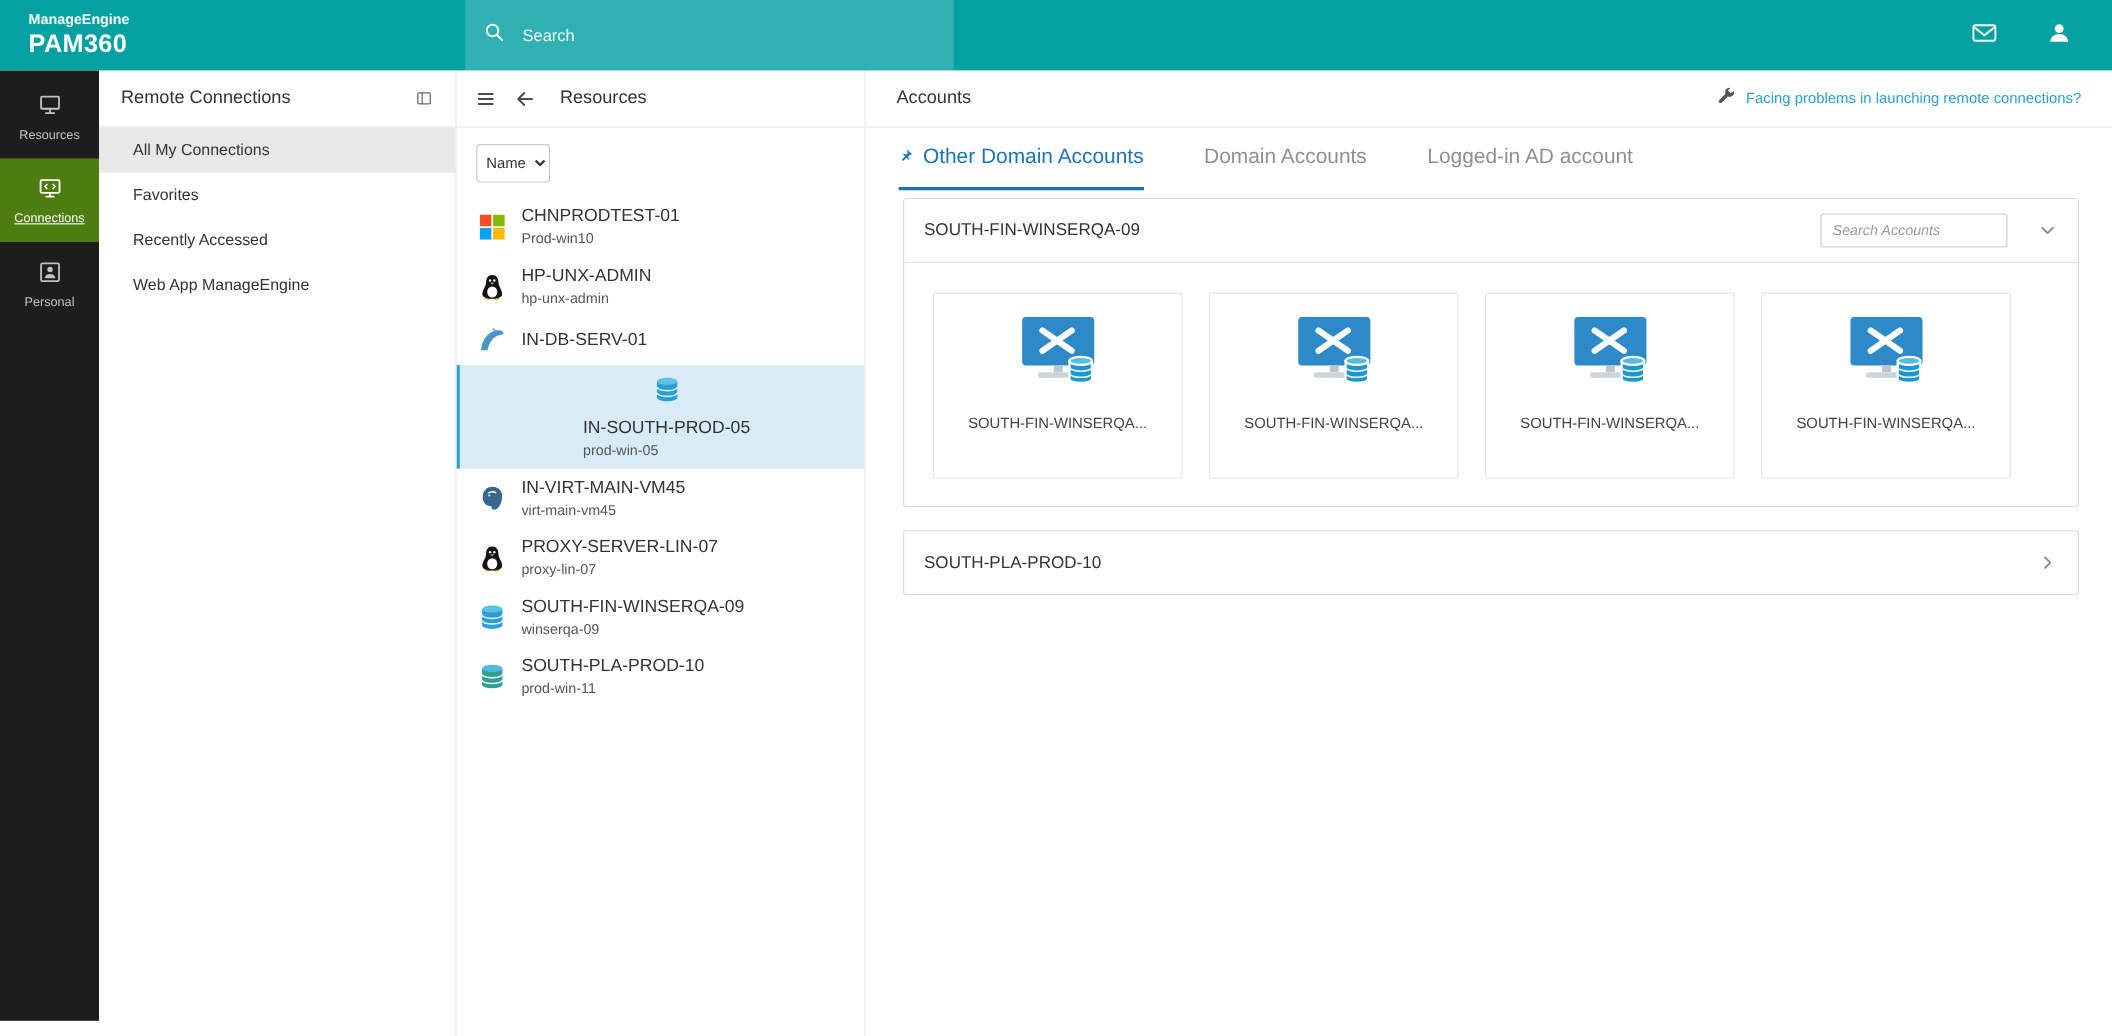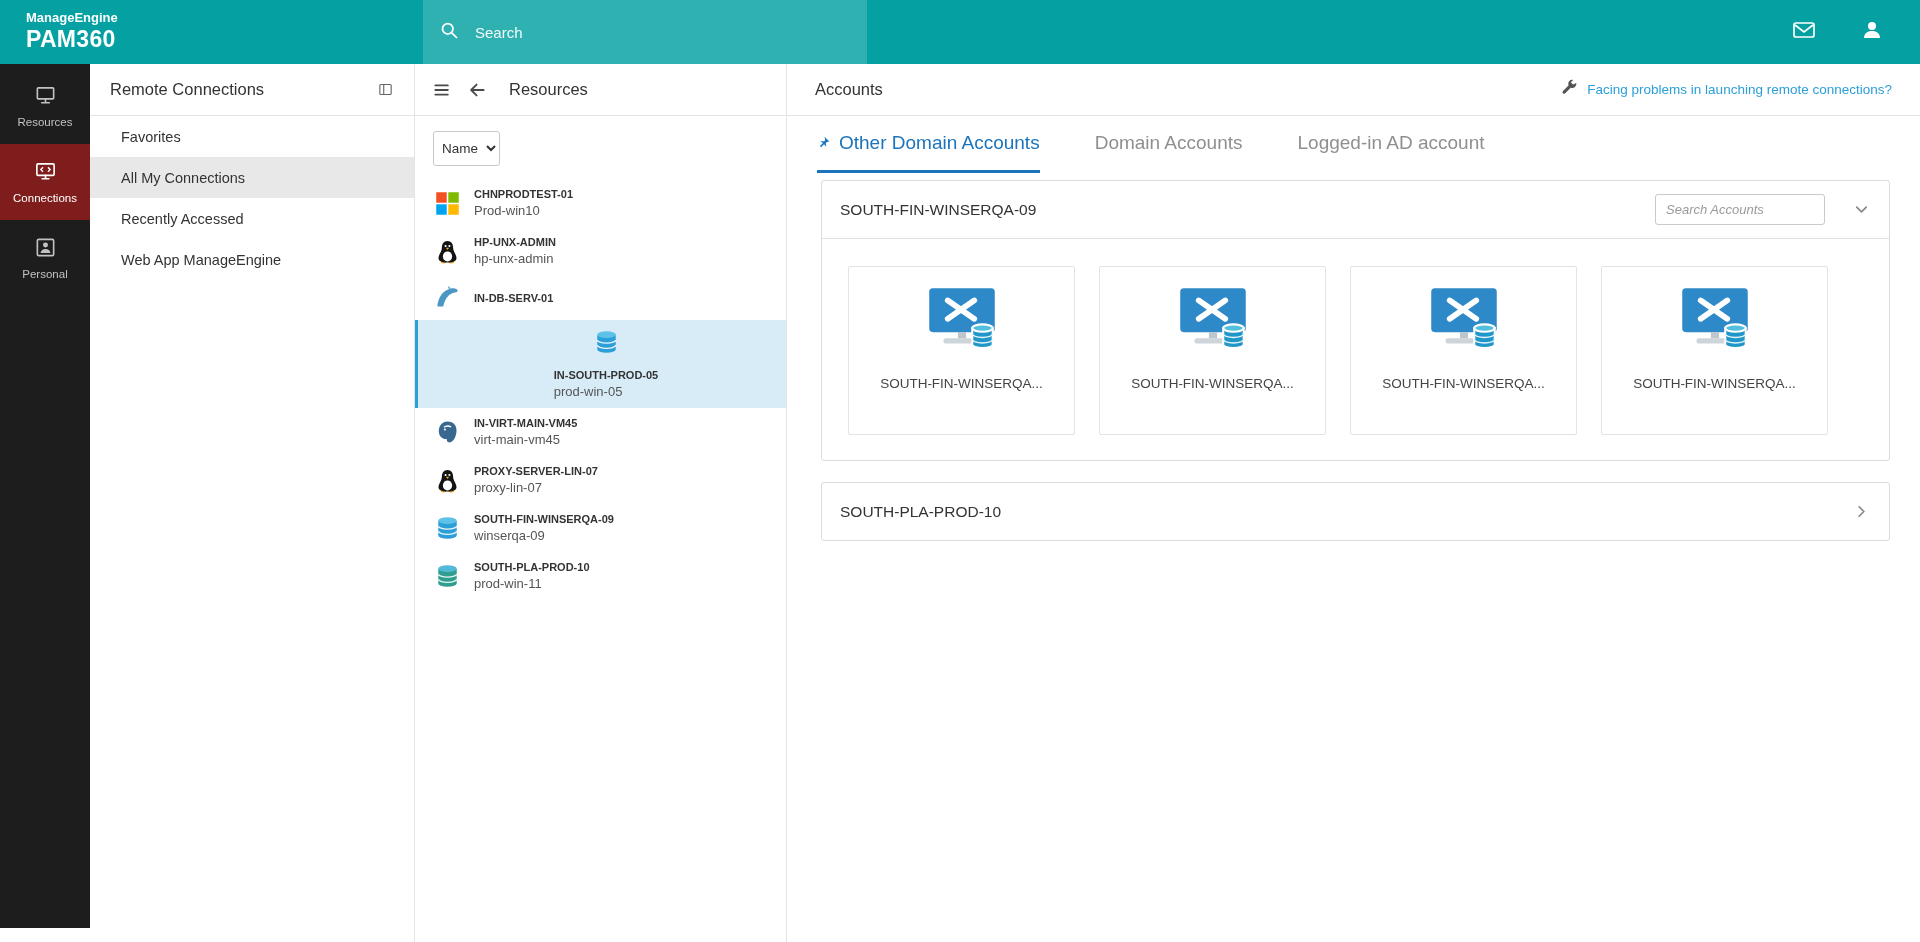--- a/index.html
+++ b/index.html
@@ -26,21 +26,21 @@
   .hicons svg { width:24px; height:24px; cursor:pointer; }
 
   
   .main { flex:1; display:flex; min-height:0; }
 
   
   .sidenav { flex:0 0 90px; width:90px; background:#1d1d1d; height:864px; padding-top:4px; }
   .nav-item { height:76px; display:flex; flex-direction:column; align-items:center; justify-content:center;
     gap:7px; color:#c2c2c2; font-size:11.5px; cursor:pointer; }
   .nav-item svg { width:23px; height:23px; }
-  .nav-item.active { background:#7f1d1d; color:#fff; }
+  .nav-item.active { background:#4d7c0f; color:#fff;text-decoration:underline; }
 
   
   .panel-head { flex:0 0 52px; height:52px; display:flex; align-items:center;
     border-bottom:1px solid #e4e4e4; padding:0 20px; }
   .panel-title { font-size:16.5px; color:#333; }
 
   
   .conn-panel { flex:0 0 324px; width:324px; background:#fff; display:flex; flex-direction:column; }
   .dock-ic { margin-left:auto; cursor:pointer; display:flex; }
   .dock-ic svg { width:17px; height:17px; }
@@ -58,21 +58,21 @@
   .res-filter select { height:35px; border:1px solid #c9c9c9; border-radius:3px; background:#fff;
     font-size:13.5px; color:#333; padding:0 4px; font-family:inherit; }
   .res-filter input { flex:1; height:35px; border:1px solid #c9c9c9; border-radius:3px; padding:0 10px;
     font-size:13.5px; font-family:inherit; color:#333; }
   input::placeholder { color:#9a9a9a; }
   .res-list { flex:1; overflow:hidden; }
   .res-row { display:flex; align-items:center; gap:13px; padding:9px 8px 9px 16px;
     border-left:3px solid transparent; cursor:pointer; }
   .res-ic { width:27px; height:27px; flex:0 0 27px; display:flex; }
   .res-ic svg { width:100%; height:100%; }
-  .res-name { font-size:11px; font-weight:bold; color:#333; }
+  .res-name { font-size:16px; font-weight:normal; color:#333; }
   .res-sub { font-size:13px; color:#555; margin-top:3px; }
   .res-row.sel { background:#d8ecf8; border-left-color:#2a9fd8;flex-direction:column; }
 
   
   .acct-panel { flex:1; min-width:0; display:flex; flex-direction:column; background:#fff; }
   .acct-head { padding:0 28px; }
   .help { margin-left:auto; display:flex; align-items:center; gap:9px; color:#2b9fd9; font-size:13.5px; cursor:pointer; }
   .help svg { width:18px; height:18px; }
   .tabs { flex:0 0 57px; height:57px; display:flex; align-items:stretch; gap:55px; padding:0 30px; }
   .tab { display:flex; align-items:center; gap:8px; font-size:19px; color:#8f8f8f; cursor:pointer;
@@ -241,25 +241,25 @@
     <section class="conn-panel">
       <div class="panel-head">
         <span class="panel-title">Remote Connections</span>
         <span class="dock-ic">
             <svg>
               <use href="#i-dock"></use>
             </svg>
           </span>
       </div>
       <div class="conn-list">
+        <div class="conn-item active">
+          <span>All My Connections</span>
+        </div>
         <div class="conn-item">
           <span>Favorites</span>
-        </div>
-        <div class="conn-item active">
-          <span>All My Connections</span>
         </div>
         <div class="conn-item">
           <span>Recently Accessed</span>
         </div>
         <div class="conn-item">
           <span>Web App ManageEngine</span>
         </div>
       </div>
     </section>
 

